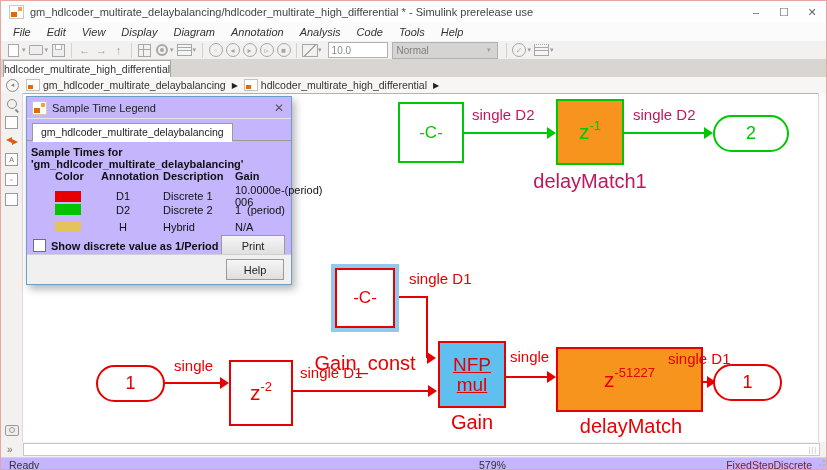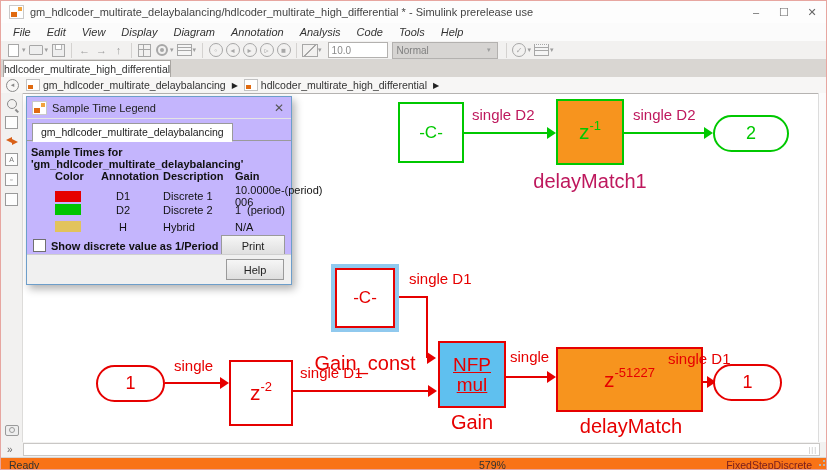--- a/index.html
+++ b/index.html
@@ -52,21 +52,21 @@
   .pi-route::before{content:"";position:absolute;left:0;top:1px;width:0;height:0;border-top:3px solid transparent;border-bottom:3px solid transparent;border-right:6px solid #d86018;}
   .pi-route::after{content:"";position:absolute;right:0;bottom:1px;width:0;height:0;border-top:3px solid transparent;border-bottom:3px solid transparent;border-left:6px solid #d86018;}
   .pi-cam{width:12px;height:9px;border:1px solid #9a9a9a;border-radius:2px;position:relative;background:#eee;}
   .pi-cam::after{content:"";position:absolute;left:3px;top:1px;width:4px;height:4px;border:1px solid #9a9a9a;border-radius:50%;}
   .canvas{position:absolute;left:22px;top:92px;width:795px;height:349px;background:#fff;border-top:1px solid #b5b3b1;box-sizing:border-box;}
   .vscroll{position:absolute;left:817px;top:92px;width:10px;height:349px;background:#fbfbfb;border-left:1px solid #dcdcdc;box-sizing:border-box;}
   .hscrollrow{position:absolute;left:0;top:441px;width:100%;height:15px;background:#f2f1f0;display:flex;align-items:center;}
   .hs-chev{font-size:10px;color:#666;margin:0 10px 0 6px;}
   .hs-track{flex:1;height:11px;background:#fff;border:1px solid #c9c7c5;margin-right:6px;position:relative;}
   .hs-grip{position:absolute;right:2px;top:2px;font-size:7px;color:#bbb;letter-spacing:1px;}
-  .statusbar{position:absolute;left:0;top:456px;width:100%;height:14px;background:#f97316;border-top:1px solid #d7d5d3;display:flex;align-items:center;font-size:10.5px;color:#333;box-sizing:border-box;}
+  .statusbar{position:absolute;left:0;top:456px;width:100%;height:14px;background:#c4b5fd;border-top:1px solid #d7d5d3;display:flex;align-items:center;font-size:10.5px;color:#333;box-sizing:border-box;}
   .st-left{margin-left:8px;}
   .st-zoom{position:absolute;left:478px;}
   .st-right{margin-left:auto;margin-right:14px;color:#7a2020;}
   .grip{position:absolute;right:1px;bottom:1px;width:8px;height:8px;background:
     radial-gradient(circle at 7px 1px,#b5b5b5 1px,transparent 1.2px),
     radial-gradient(circle at 7px 5px,#b5b5b5 1px,transparent 1.2px),
     radial-gradient(circle at 3px 5px,#b5b5b5 1px,transparent 1.2px);}
   
   .dialog{position:absolute;left:25px;top:95px;width:266px;height:189px;background:#c4b5fd;border:1px solid #6d9eca;box-shadow:3px 4px 8px rgba(0,0,0,.3);z-index:50;box-sizing:border-box;}
   .dlg-title{height:21px;display:flex;align-items:center;border-bottom:1px solid #e4e4e4;}

